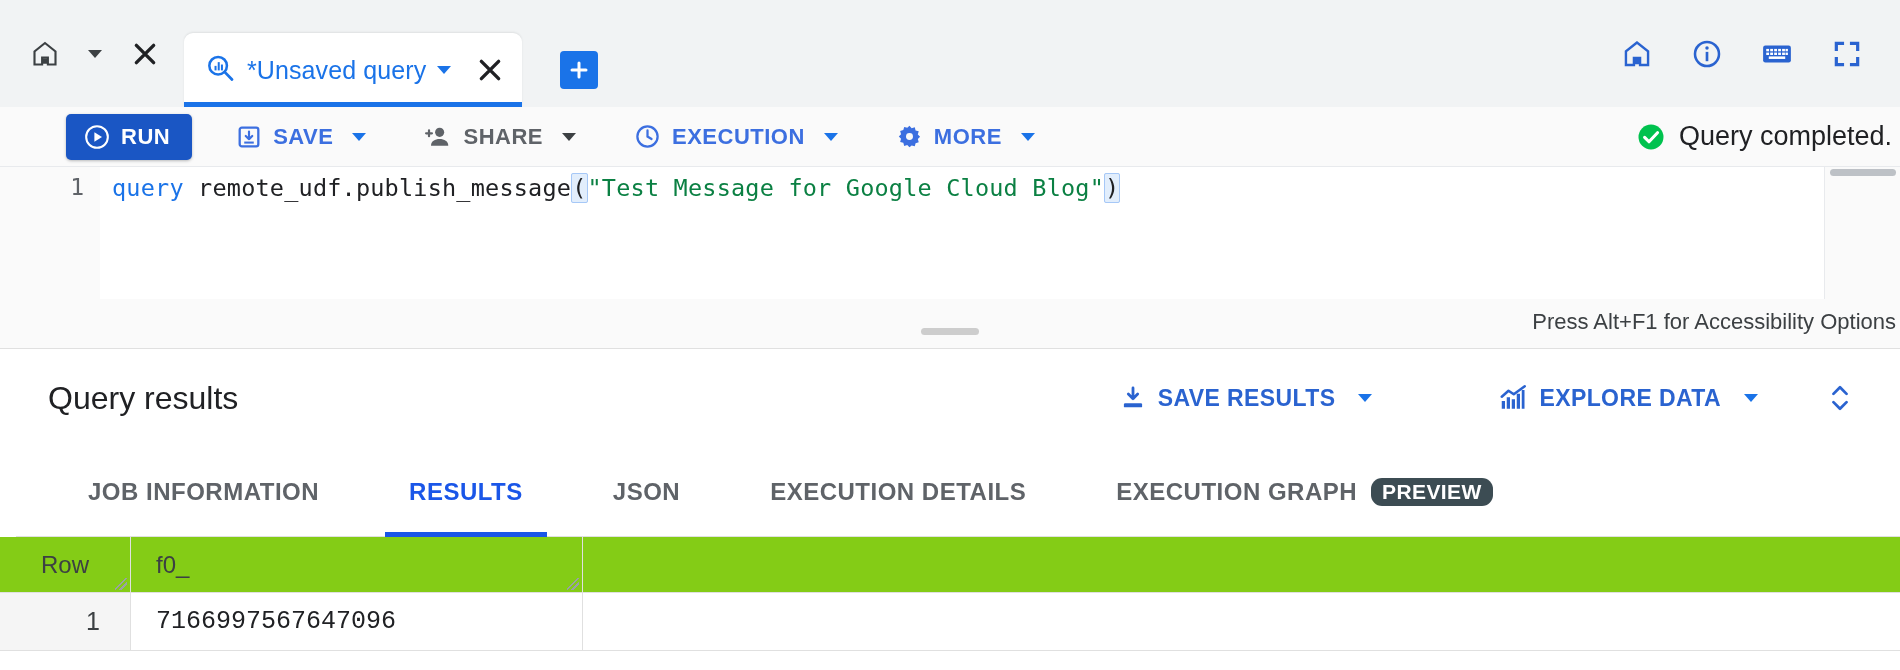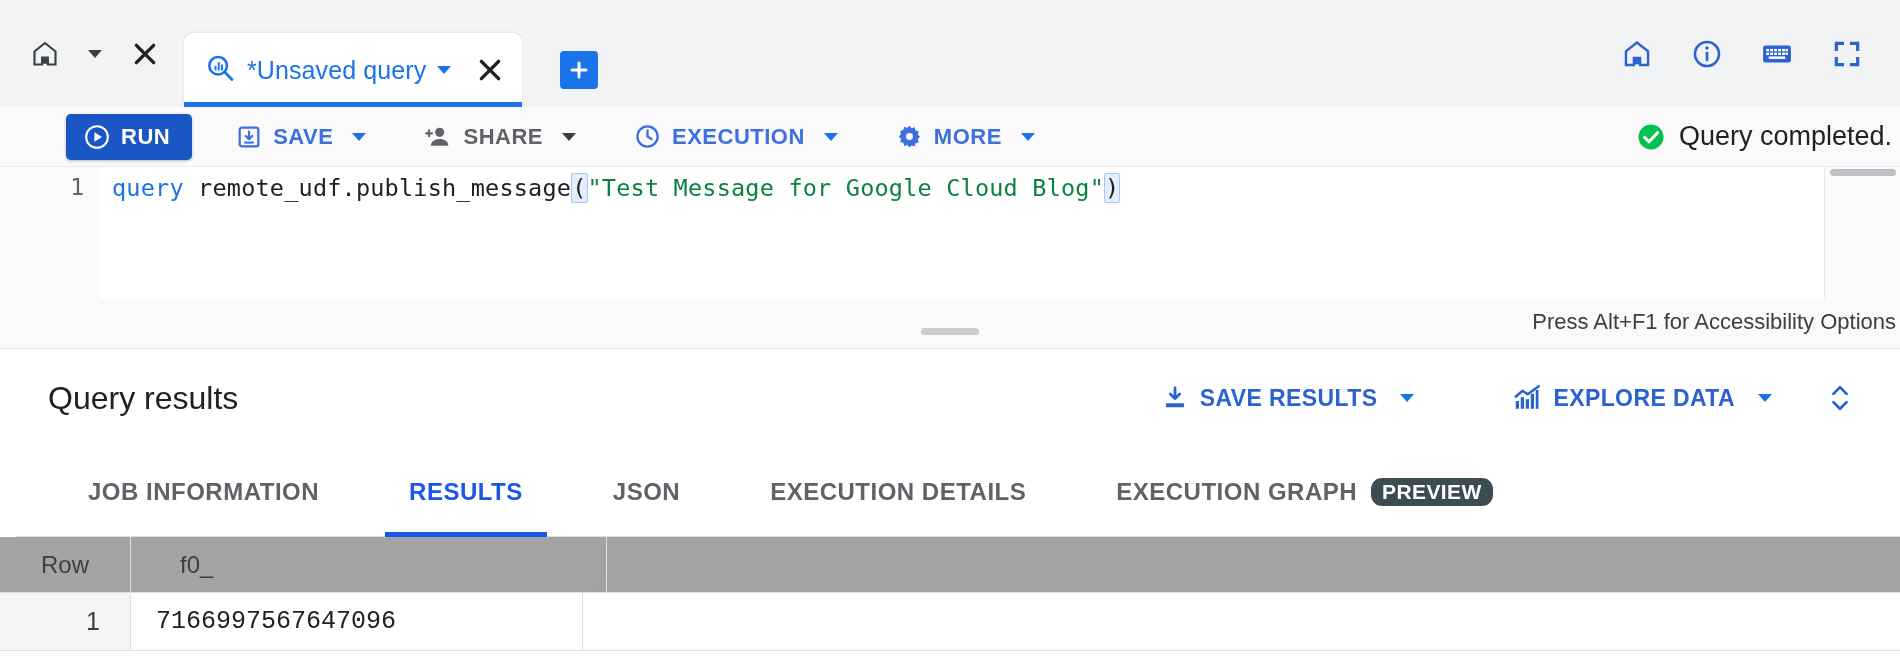--- a/index.html
+++ b/index.html
@@ -132,21 +132,21 @@
   }
 
   
   .results-head {
     position: absolute; left: 0; top: 349px; width: 1900px; height: 98px;
     background: #ffffff; display: flex; align-items: center;
   }
   .results-title {
     margin-left: 48px; font-size: 32px; color: #202124; font-weight: 400;
   }
-  .rh-actions { margin-left: auto; display: flex; align-items: center; gap: 0; padding-right: 34px; }
+  .rh-actions { margin-left: auto; display: flex; align-items: center; gap: 14px; padding-right: 34px; }
   .rh-item {
     display: flex; align-items: center; gap: 11px; height: 52px; padding: 0 16px;
     color: #2a63d0; font-size: 23px; font-weight: 700; letter-spacing: .4px;
     cursor: pointer; background: none; border: none; white-space: nowrap;
   }
   .rh-spacer { width: 66px; }
   .expander { display: flex; align-items: center; justify-content: center; width: 52px; height: 52px; cursor: pointer; margin-left: 26px; }
 
   
   .rtabs {
@@ -167,21 +167,21 @@
   .badge {
     background: #3c4c53; color: #ffffff; font-size: 21px; font-weight: 700;
     padding: 2px 11px; border-radius: 11px; letter-spacing: .4px;
   }
 
   
   .rtable {
     position: absolute; left: 0; top: 537px; width: 1900px; height: 133px;
     background: #ffffff;
   }
-  .thead { display: flex; height: 56px; background: #a3a3a3; border-bottom: 1px solid #e0e0e0; gap: 24px; }
+  .thead { display: flex; height: 56px; background: #84cc16; border-bottom: 1px solid #e0e0e0; }
   .th {
     position: relative; display: flex; align-items: center;
     font-size: 24px; color: #3c4043; border-right: 1px solid #e0e0e0;
   }
   .th.row-col { width: 131px; justify-content: center; }
   .th.f0-col { width: 452px; padding-left: 25px; }
   .th.rest { flex: 1; border-right: none; }
   .resize-grip {
     position: absolute; right: 3px; bottom: 2px; width: 12px; height: 12px;
     background: linear-gradient(135deg, transparent 0 42%, #9aa0a6 42% 52%, transparent 52% 66%, #9aa0a6 66% 76%, transparent 76%);

